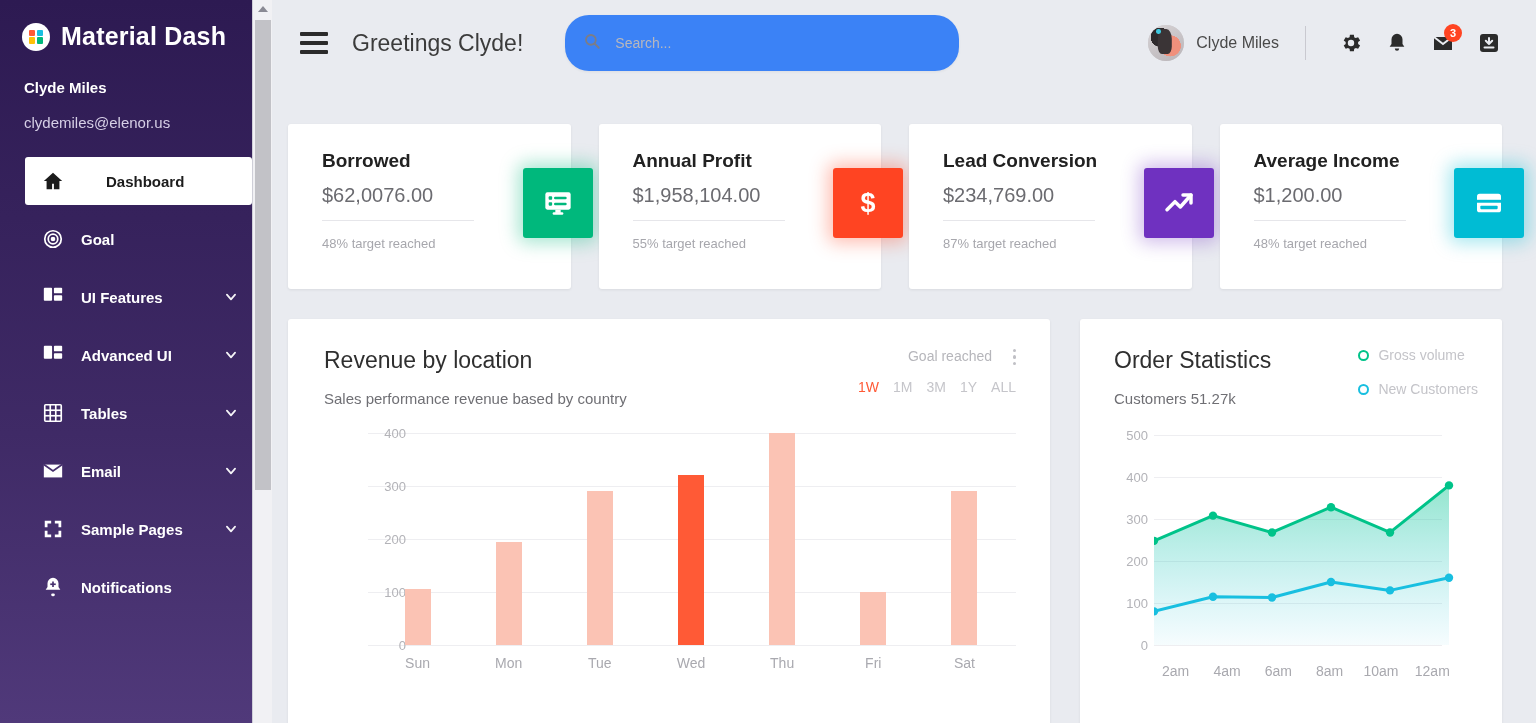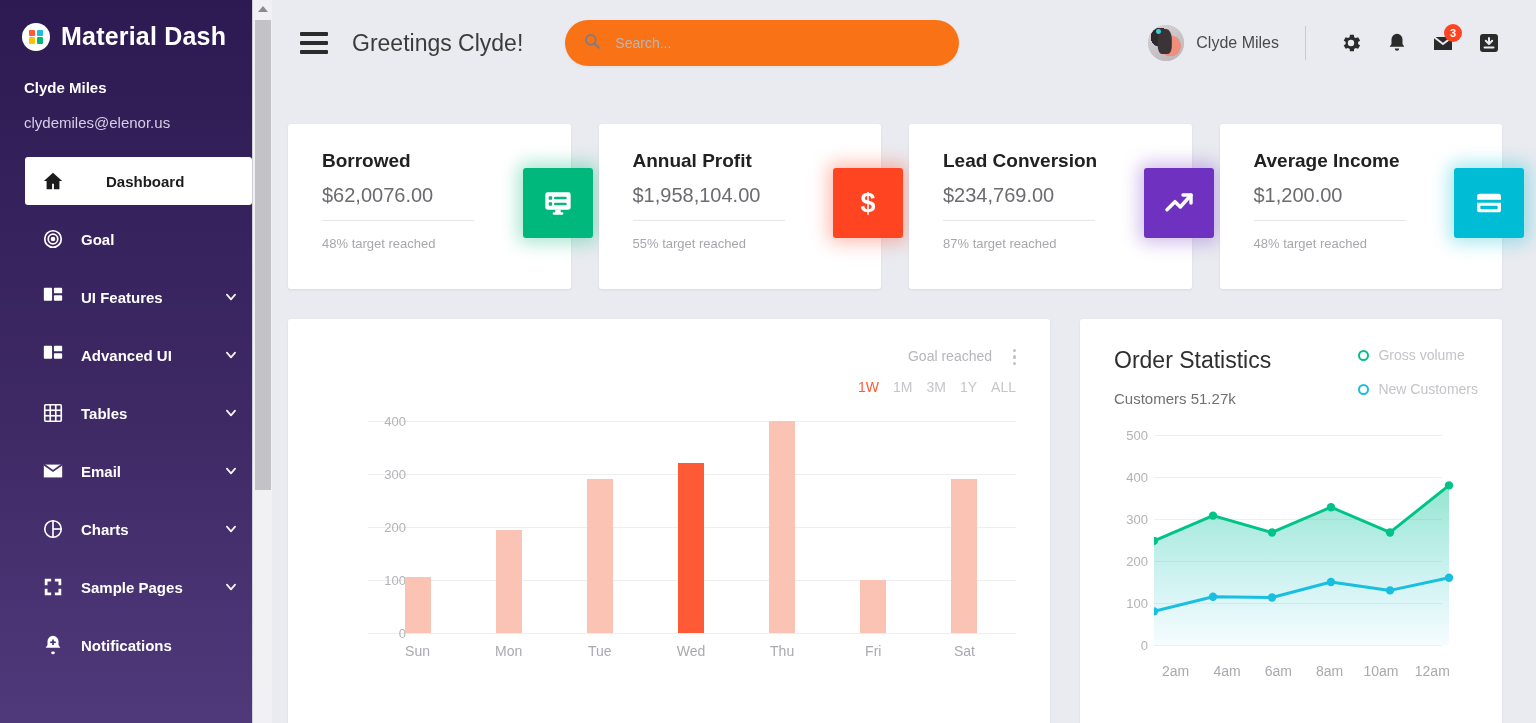--- a/index.html
+++ b/index.html
@@ -57,21 +57,21 @@
 
   
   .main { flex: 1 1 auto; height: 723px; background: #e9ebf0; position: relative; overflow: hidden; }
 
   .topbar { height: 86px; display: flex; align-items: center; padding: 0 24px 0 28px; }
   .hamburger { width: 28px; height: 22px; display:flex; flex-direction:column;
      justify-content:space-between; cursor:pointer; margin-right: 24px; }
   .hamburger span { display:block; height: 4px; background:#2b2b2b; border-radius:1px; }
   .greeting { font-size: 23px; color: #3b3b3b; font-weight: 400; white-space: nowrap; }
 
-  .search-wrap { margin-left: 42px; width: 394px; height: 46px; background:#f97316;
+  .search-wrap { margin-left: 42px; width: 394px; height: 56px; background:#3b82f6;
      border-radius: 24px; display:flex; align-items:center; padding: 0 18px;
      box-shadow: 0 1px 3px rgba(0,0,0,.06); }
   .search-ico { margin-right: 14px; flex: 0 0 18px; }
   .search-input { border:0; outline:0; font-size:14px; color:#3b3b3b; width:100%;
      font-family:"Liberation Sans", sans-serif; background:transparent; }
   .search-input::placeholder { color:#b7b7bd; }
 
   .topright { margin-left:auto; display:flex; align-items:center; gap: 0; }
   .avatar { width: 36px; height: 36px; border-radius:50%; overflow:hidden; flex:0 0 36px;
      background:#cfcfd4; position:relative; }
@@ -253,35 +253,20 @@
             </svg>
         </span>
         <span class="nav-label">Email</span>
         <span class="caret">
           <svg width="14" height="14" viewBox="0 0 24 24" fill="none" stroke="#fff" stroke-width="3" stroke-linecap="round" stroke-linejoin="round">
               <polyline points="5,8 12,16 19,8"></polyline>
             </svg>
         </span>
       </div>
 
-      <div class="nav-item">
-        <span class="nav-ico">
-          <svg width="22" height="22" viewBox="0 0 24 24" fill="none" stroke="#fff" stroke-width="1.8">
-            <circle cx="12" cy="12" r="9"></circle>
-              <path d="M12 3v18"></path>
-              <path d="M12 12h9"></path>
-          </svg>
-        </span>
-        <span class="nav-label">Charts</span>
-        <span class="caret">
-          <svg width="14" height="14" viewBox="0 0 24 24" fill="none" stroke="#fff" stroke-width="3" stroke-linecap="round" stroke-linejoin="round">
-              <polyline points="5,8 12,16 19,8"></polyline>
-            </svg>
-        </span>
-      </div>
 
       <div class="nav-item">
         <span class="nav-ico">
           <svg width="22" height="22" viewBox="0 0 24 24" fill="#fff">
             <path d="M3 3h7v3H6v4H3zM21 3v7h-3V6h-4V3zM3 21v-7h3v4h4v3zM21 21h-7v-3h4v-4h3z"></path>
           </svg>
         </span>
         <span class="nav-label">Sample Pages</span>
         <span class="caret">
           <svg width="14" height="14" viewBox="0 0 24 24" fill="none" stroke="#fff" stroke-width="3" stroke-linecap="round" stroke-linejoin="round">
@@ -429,20 +414,24 @@
           </svg>
         </div>
       </div>
 
     </div>
 
     <div class="panels">
 
       <div class="panel panel-left">
         <div class="ph-row">
+          <div>
+            <div class="ph-title">Revenue by location</div>
+            <div class="ph-sub">Sales performance revenue based by country</div>
+          </div>
           <div class="ph-right">
             <span class="goal">Goal reached</span>
             <span class="kebab">
                 <i></i>
                 <i></i>
                 <i></i>
               </span>
             <div class="ranges">
               <span class="range active">1W</span>
               <span class="range">1M</span>

